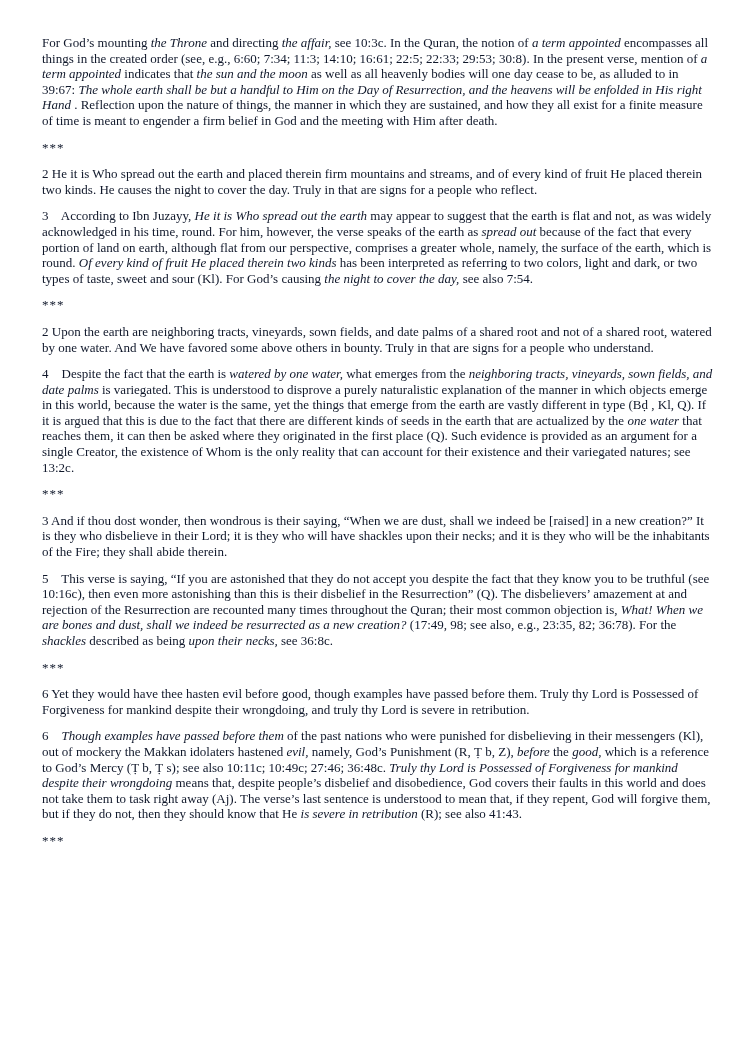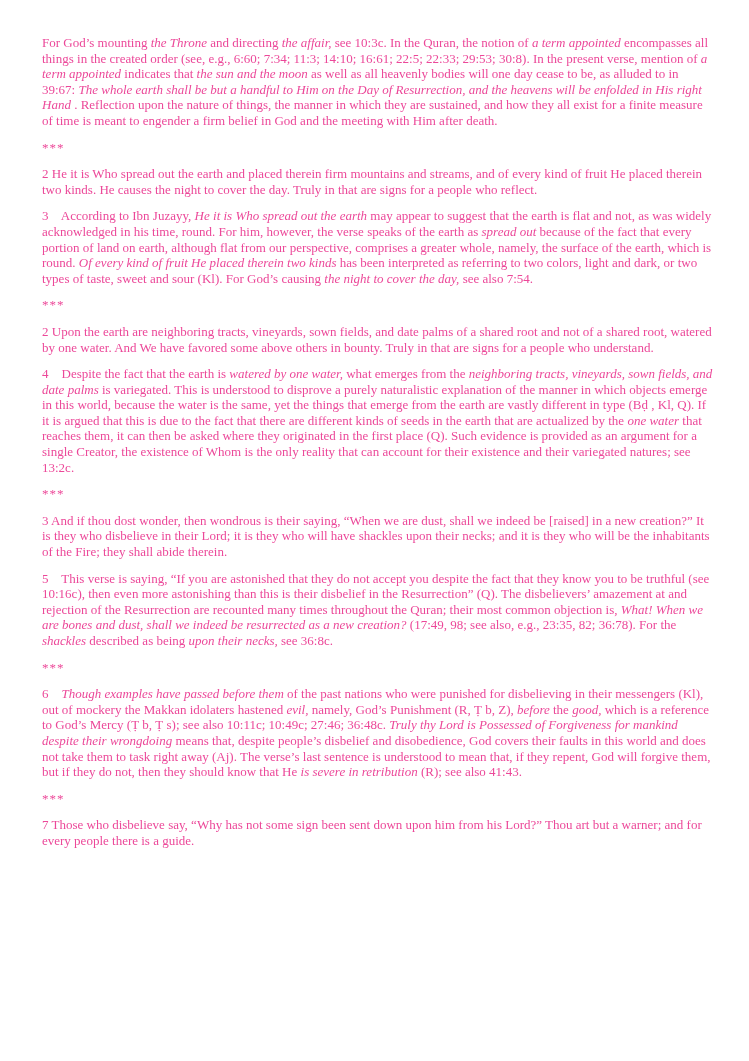--- a/index.html
+++ b/index.html
@@ -13,21 +13,21 @@
     height: 1061px;
     background: #ffffff;
     overflow: hidden;
     font-family: "Liberation Serif", "DejaVu Serif", serif;
   }
   .text-column {
     position: absolute;
     left: 42px;
     top: 35px;
     width: 672px;
-    color: #ec4899;
+    color: #0f172a;
     font-size: 13px;
     line-height: 15.6px;
     text-align: left;
   }
   p.block {
     margin: 0 0 11px 0;
     padding: 0;
   }
   p.separator {
     letter-spacing: 1px;
@@ -48,17 +48,17 @@
       <p class="block separator">***</p>
       <p class="block verse"><span class="regular">2 He it is Who spread out the earth and placed therein firm mountains and streams, and of every kind of fruit He placed therein two kinds. He causes the night to cover the day. Truly in that are signs for a people who reflect.</span></p>
       <p class="block commentary"><span class="regular">3&nbsp;&nbsp;&nbsp; According to Ibn Juzayy, </span><span class="italic">He it is Who spread out the earth</span><span class="regular"> may appear to suggest that the earth is flat and not, as was widely acknowledged in his time, round. For him, however, the verse speaks of the earth as </span><span class="italic">spread out</span><span class="regular"> because of the fact that every portion of land on earth, although flat from our perspective, comprises a greater whole, namely, the surface of the earth, which is round. </span><span class="italic">Of every kind of fruit He placed therein two kinds</span><span class="regular"> has been interpreted as referring to two colors, light and dark, or two types of taste, sweet and sour (Kl). For God’s causing </span><span class="italic">the night to cover the day,</span><span class="regular"> see also 7:54.</span></p>
       <p class="block separator">***</p>
       <p class="block verse"><span class="regular">2 Upon the earth are neighboring tracts, vineyards, sown fields, and date palms of a shared root and not of a shared root, watered by one water. And We have favored some above others in bounty. Truly in that are signs for a people who understand.</span></p>
       <p class="block commentary"><span class="regular">4&nbsp;&nbsp;&nbsp; Despite the fact that the earth is </span><span class="italic">watered by one water,</span><span class="regular"> what emerges from the </span><span class="italic">neighboring tracts, vineyards, sown fields, and date palms</span><span class="regular"> is variegated. This is understood to disprove a purely naturalistic explanation of the manner in which objects emerge in this world, because the water is the same, yet the things that emerge from the earth are vastly different in type (Bḍ , Kl, Q). If it is argued that this is due to the fact that there are different kinds of seeds in the earth that are actualized by the </span><span class="italic">one water</span><span class="regular"> that reaches them, it can then be asked where they originated in the first place (Q). Such evidence is provided as an argument for a single Creator, the existence of Whom is the only reality that can account for their existence and their variegated natures; see 13:2c.</span></p>
       <p class="block separator">***</p>
       <p class="block verse"><span class="regular">3 And if thou dost wonder, then wondrous is their saying, “When we are dust, shall we indeed be [raised] in a new creation?” It is they who disbelieve in their Lord; it is they who will have shackles upon their necks; and it is they who will be the inhabitants of the Fire; they shall abide therein.</span></p>
       <p class="block commentary"><span class="regular">5&nbsp;&nbsp;&nbsp; This verse is saying, “If you are astonished that they do not accept you despite the fact that they know you to be truthful (see 10:16c), then even more astonishing than this is their disbelief in the Resurrection” (Q). The disbelievers’ amazement at and rejection of the Resurrection are recounted many times throughout the Quran; their most common objection is, </span><span class="italic">What! When we are bones and dust, shall we indeed be resurrected as a new creation?</span><span class="regular"> (17:49, 98; see also, e.g., 23:35, 82; 36:78). For the </span><span class="italic">shackles</span><span class="regular"> described as being </span><span class="italic">upon their necks,</span><span class="regular"> see 36:8c.</span></p>
       <p class="block separator">***</p>
+      <p class="block verse"><span class="regular">6 Yet they would have thee hasten evil before good, though examples have passed before them. Truly thy Lord is Possessed of Forgiveness for mankind despite their wrongdoing, and truly thy Lord is severe in retribution.</span></p>
       <p class="block commentary"><span class="regular">6&nbsp;&nbsp;&nbsp; </span><span class="italic">Though examples have passed before them</span><span class="regular"> of the past nations who were punished for disbelieving in their messengers (Kl), out of mockery the Makkan idolaters hastened </span><span class="italic">evil,</span><span class="regular"> namely, God’s Punishment (R, Ṭ b, Z), </span><span class="italic">before</span><span class="regular"> the </span><span class="italic">good,</span><span class="regular"> which is a reference to God’s Mercy (Ṭ b, Ṭ s); see also 10:11c; 10:49c; 27:46; 36:48c. </span><span class="italic">Truly thy Lord is Possessed of Forgiveness for mankind despite their wrongdoing</span><span class="regular"> means that, despite people’s disbelief and disobedience, God covers their faults in this world and does not take them to task right away (Aj). The verse’s last sentence is understood to mean that, if they repent, God will forgive them, but if they do not, then they should know that He </span><span class="italic">is severe in retribution</span><span class="regular"> (R); see also 41:43.</span></p>
       <p class="block separator">***</p>
-      <p class="block verse"><span class="regular">7 Those who disbelieve say, “Why has not some sign been sent down upon him from his Lord?” Thou art but a warner; and for every people there is a guide.</span></p>
     </div>
 </div>
 
 </body></html>

